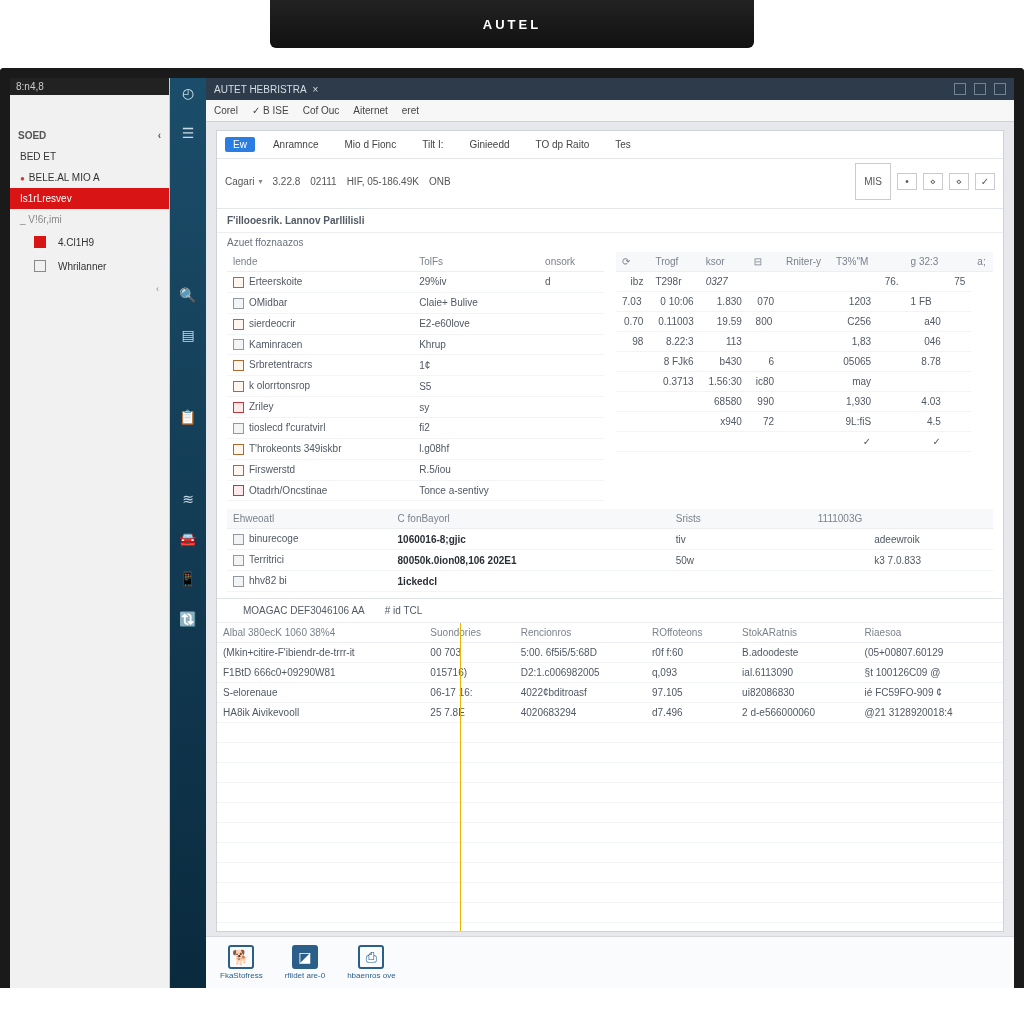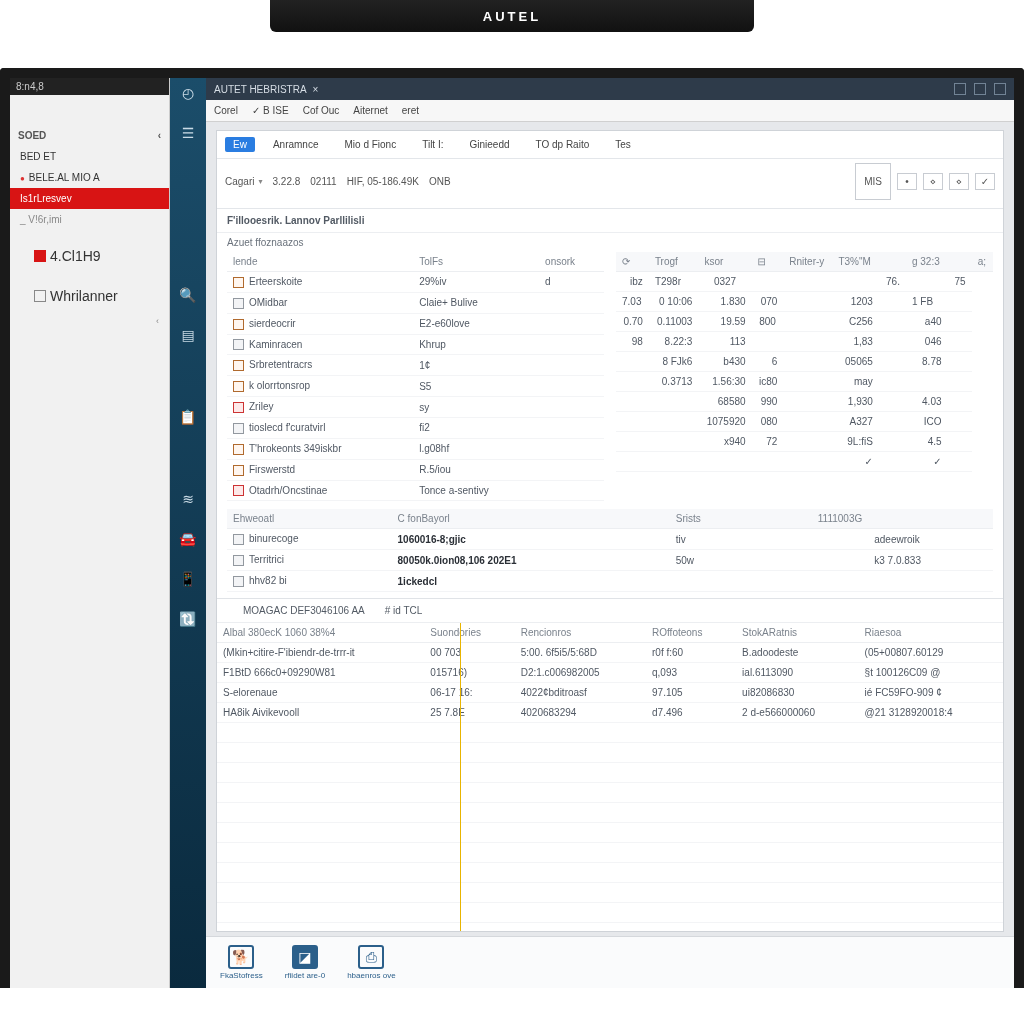--- a/index.html
+++ b/index.html
@@ -1,34 +1,34 @@
 <!DOCTYPE html>
 <html><head>
 <meta charset="utf-8">
 <style>
 * { margin: 0; padding: 0; box-sizing: border-box; font-family: Arial, Helvetica, sans-serif; }
 body { background: #fff; width: 1024px; height: 1024px; overflow: hidden; position: relative; }
 .device-frame { position: absolute; top: 0; left: 0; width: 1024px; height: 1024px; }
-.top-bezel { position: absolute; top: 0; left: 270px; width: 484px; height: 32px; background: linear-gradient(#222,#111); border-radius: 0 0 6px 6px; display: flex; align-items: center; justify-content: center; color: #fff; font-weight: 700; letter-spacing: 3px; font-size: 13px; }
+.top-bezel { position: absolute; top: 0; left: 270px; width: 484px; height: 48px; background: linear-gradient(#222,#111); border-radius: 0 0 6px 6px; display: flex; align-items: center; justify-content: center; color: #fff; font-weight: 700; letter-spacing: 3px; font-size: 13px; }
 .screen-bezel { position: absolute; top: 68px; left: 0; width: 1024px; height: 920px; border: 10px solid #1a1a1a; border-bottom: 0; border-radius: 4px 4px 0 0; background: #fff; overflow: hidden; }
 .inner { position: absolute; inset: 0; display: flex; }
 
 
 .fl-panel { width: 160px; background: #f1f1f1; border-right: 1px solid #ccc; font-size: 10px; color: #333; }
 .fl-top { background: #222; color: #ccc; padding: 3px 6px; display: flex; justify-content: space-between; }
 .fl-stats { background: #2a2a2a; color: #ddd; padding: 6px 8px; font-size: 10px; display: flex; flex-direction: column; gap: 4px; }
 .fl-stats .row { display: flex; justify-content: space-between; }
 .fl-stats .bar { width: 6px; height: 6px; background: #2dbf3b; display: inline-block; margin-right: 4px; }
 .fl-body { padding-top: 30px; }
 .fl-hdr { padding: 5px 8px; font-weight: 700; font-size: 10px; color: #555; display: flex; justify-content: space-between; align-items: center; }
 .fl-hdr .chev { font-size: 10px; }
 .fl-item { padding: 5px 10px; font-size: 10px; }
 .fl-item.badge::before { content: '●'; color: #d33; margin-right: 4px; font-size: 8px; }
 .fl-item.active { background: #d81414; color: #fff; }
-.fl-sub { padding: 6px 10px 6px 24px; font-size: 14px; display: flex; align-items: center; gap: 4px; margin-top: 12px; }
+.fl-sub { padding: 6px 10px 6px 24px; font-size: 10px; display: flex; align-items: center; gap: 12px; }
 .fl-sub .ico { width: 12px; height: 12px; border: 1px solid #888; display: inline-block; }
 .fl-sub.red .ico { background: #d81414; border-color: #d81414; }
 
 
 .rail { width: 36px; background: linear-gradient(#1b4d6a,#0a2a3e); display: flex; flex-direction: column; align-items: center; padding-top: 6px; gap: 22px; }
 .rail .ric { width: 18px; height: 18px; color: #cadbe6; font-size: 14px; display: flex; align-items: center; justify-content: center; cursor: pointer; }
 .rail .gap { flex: 0 0 100px; }
 
 
 .main { flex: 1; background: #e6e8eb; display: flex; flex-direction: column; overflow: hidden; }
@@ -258,21 +258,21 @@
                         <th class="hdr-cell"></th>
                         <th class="hdr-cell">g 32:3</th>
                         <th class="hdr-cell"></th>
                         <th class="hdr-cell">a;</th>
                       </tr>
                     </thead>
                   <tbody id="rtbody">
                       <tr>
                         <td style="text-align: right;">ibz</td>
                         <td style="text-align: left;">T298r</td>
-                        <td style="text-align: center;">0327</td>
+                        <td style="text-align: left; font-style: italic;">0327</td>
                         <td style="text-align: right;"></td>
                         <td style="text-align: right;"></td>
                         <td style="text-align: right;"></td>
                         <td style="text-align: right;">76.</td>
                         <td style="text-align: right;"></td>
                         <td style="text-align: right;">75</td>
                       </tr>
                       <tr>
                         <td style="">7.03</td>
                         <td style="text-align: right;">0 10:06</td>
@@ -330,31 +330,20 @@
                       </tr>
                       <tr>
                         <td style="text-align: right;"></td>
                         <td style="text-align: right;"></td>
                         <td style="text-align: right;">68580</td>
                         <td style="text-align: right;">990</td>
                         <td style="text-align: right;"></td>
                         <td style="text-align: right;">1,930</td>
                         <td style="text-align: right;"></td>
                         <td style="text-align: right;">4.03</td>
-                        <td style="text-align: right;"></td>
-                      </tr>
-                      <tr>
-                        <td style="text-align: right;"></td>
-                        <td style="text-align: right;"></td>
-                        <td style="text-align: right;">1075920</td>
-                        <td style="text-align: right;">080</td>
-                        <td style="text-align: right;"></td>
-                        <td style="text-align: right;">A327</td>
-                        <td style="text-align: right;"></td>
-                        <td style="text-align: right;">ICO</td>
                         <td style="text-align: right;"></td>
                       </tr>
                       <tr>
                         <td style="text-align: right;"></td>
                         <td style="text-align: right;"></td>
                         <td style="text-align: right;">x940</td>
                         <td style="text-align: right;">72</td>
                         <td style="text-align: right;"></td>
                         <td style="text-align: right;">9L:fiS</td>
                         <td style="text-align: right;"></td>

